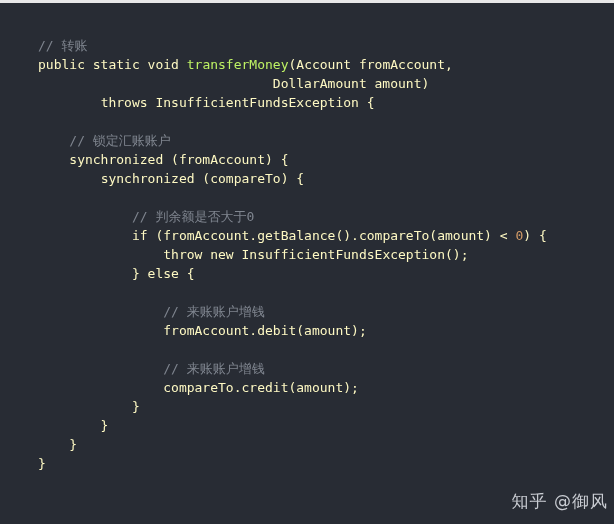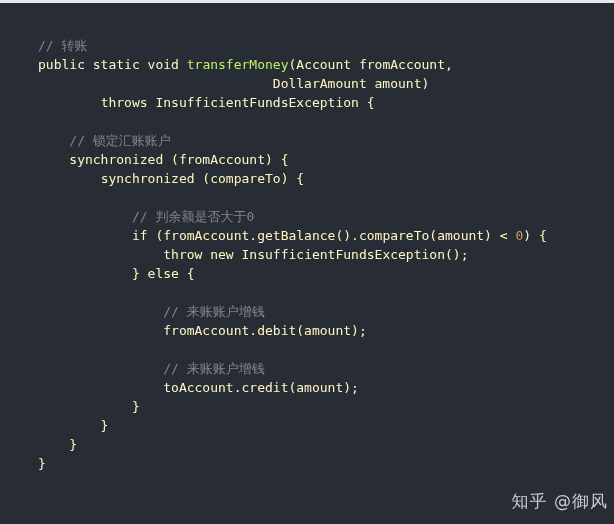--- a/index.html
+++ b/index.html
@@ -90,21 +90,21 @@
         <div class="line blank"></div>
         <div class="line"><span class="tok-com">            // 判余额是否大于0</span></div>
         <div class="line"><span class="tok-def">            </span><span class="tok-kw">if</span><span class="tok-def"> (fromAccount.getBalance().compareTo(amount) &lt; </span><span class="tok-num">0</span><span class="tok-def">) {</span></div>
         <div class="line"><span class="tok-def">                </span><span class="tok-kw">throw</span><span class="tok-def"> </span><span class="tok-kw">new</span><span class="tok-def"> InsufficientFundsException();</span></div>
         <div class="line"><span class="tok-def">            } </span><span class="tok-kw">else</span><span class="tok-def"> {</span></div>
         <div class="line blank"></div>
         <div class="line"><span class="tok-com">                // 来账账户增钱</span></div>
         <div class="line"><span class="tok-def">                fromAccount.debit(amount);</span></div>
         <div class="line blank"></div>
         <div class="line"><span class="tok-com">                // 来账账户增钱</span></div>
-        <div class="line"><span class="tok-def">                toAccount.credit(amount);</span></div>
+        <div class="line"><span class="tok-def">                compareTo.credit(amount);</span></div>
         <div class="line"><span class="tok-def">            }</span></div>
         <div class="line"><span class="tok-def">        }</span></div>
         <div class="line"><span class="tok-def">    }</span></div>
         <div class="line"><span class="tok-def">}</span></div>
       </div>
     <div id="watermark">知乎 @御风</div>
   </div>
 
 </div>
 

